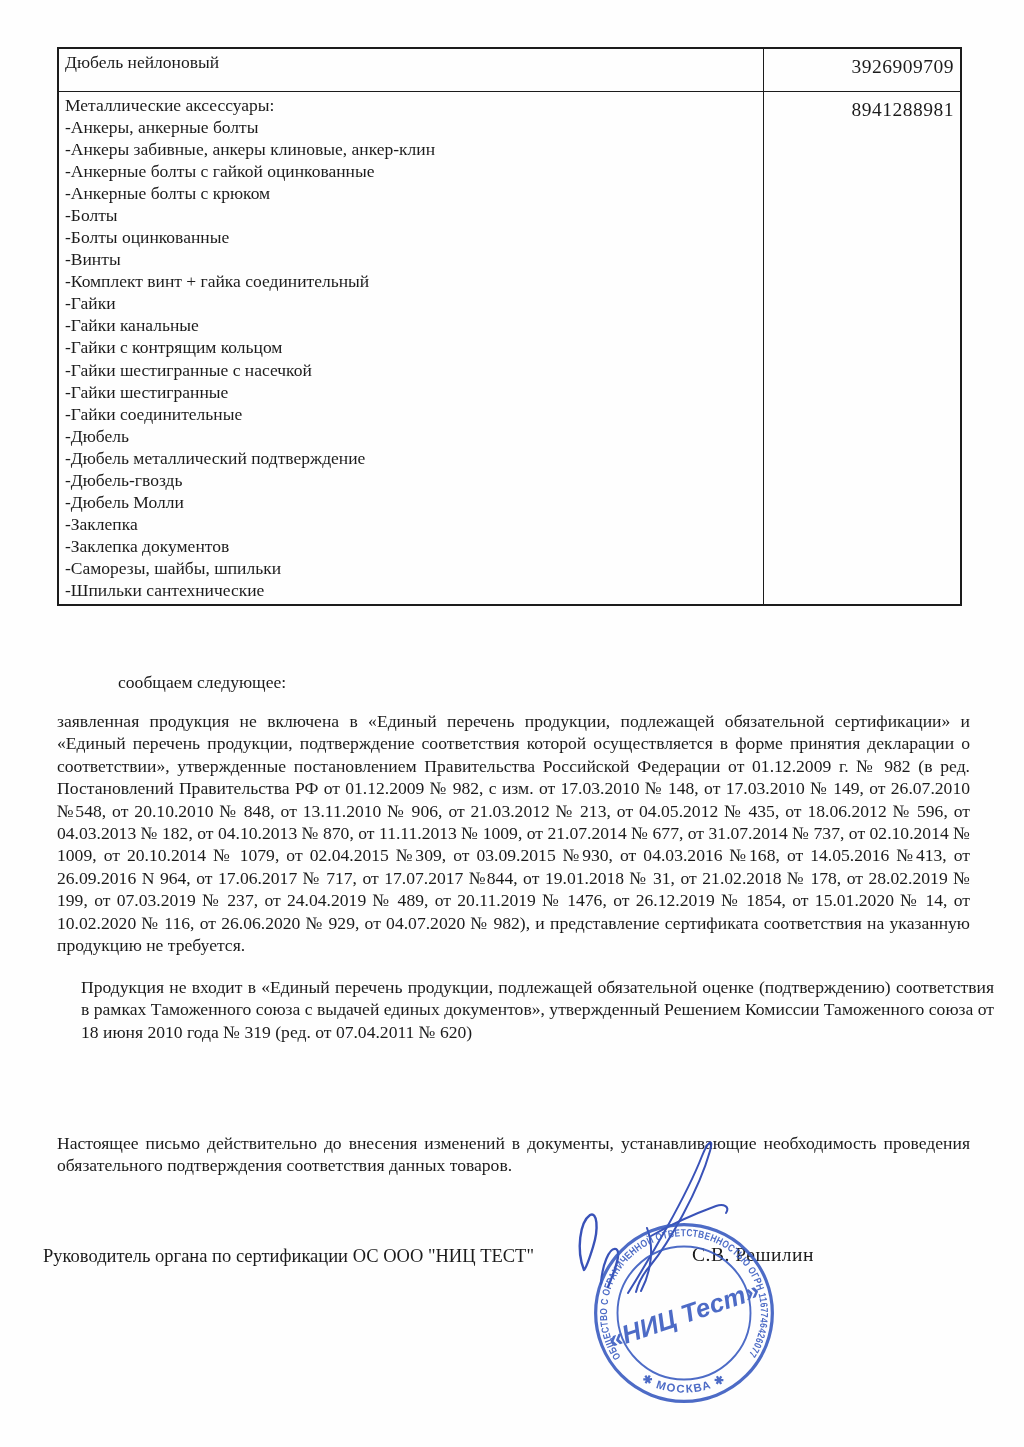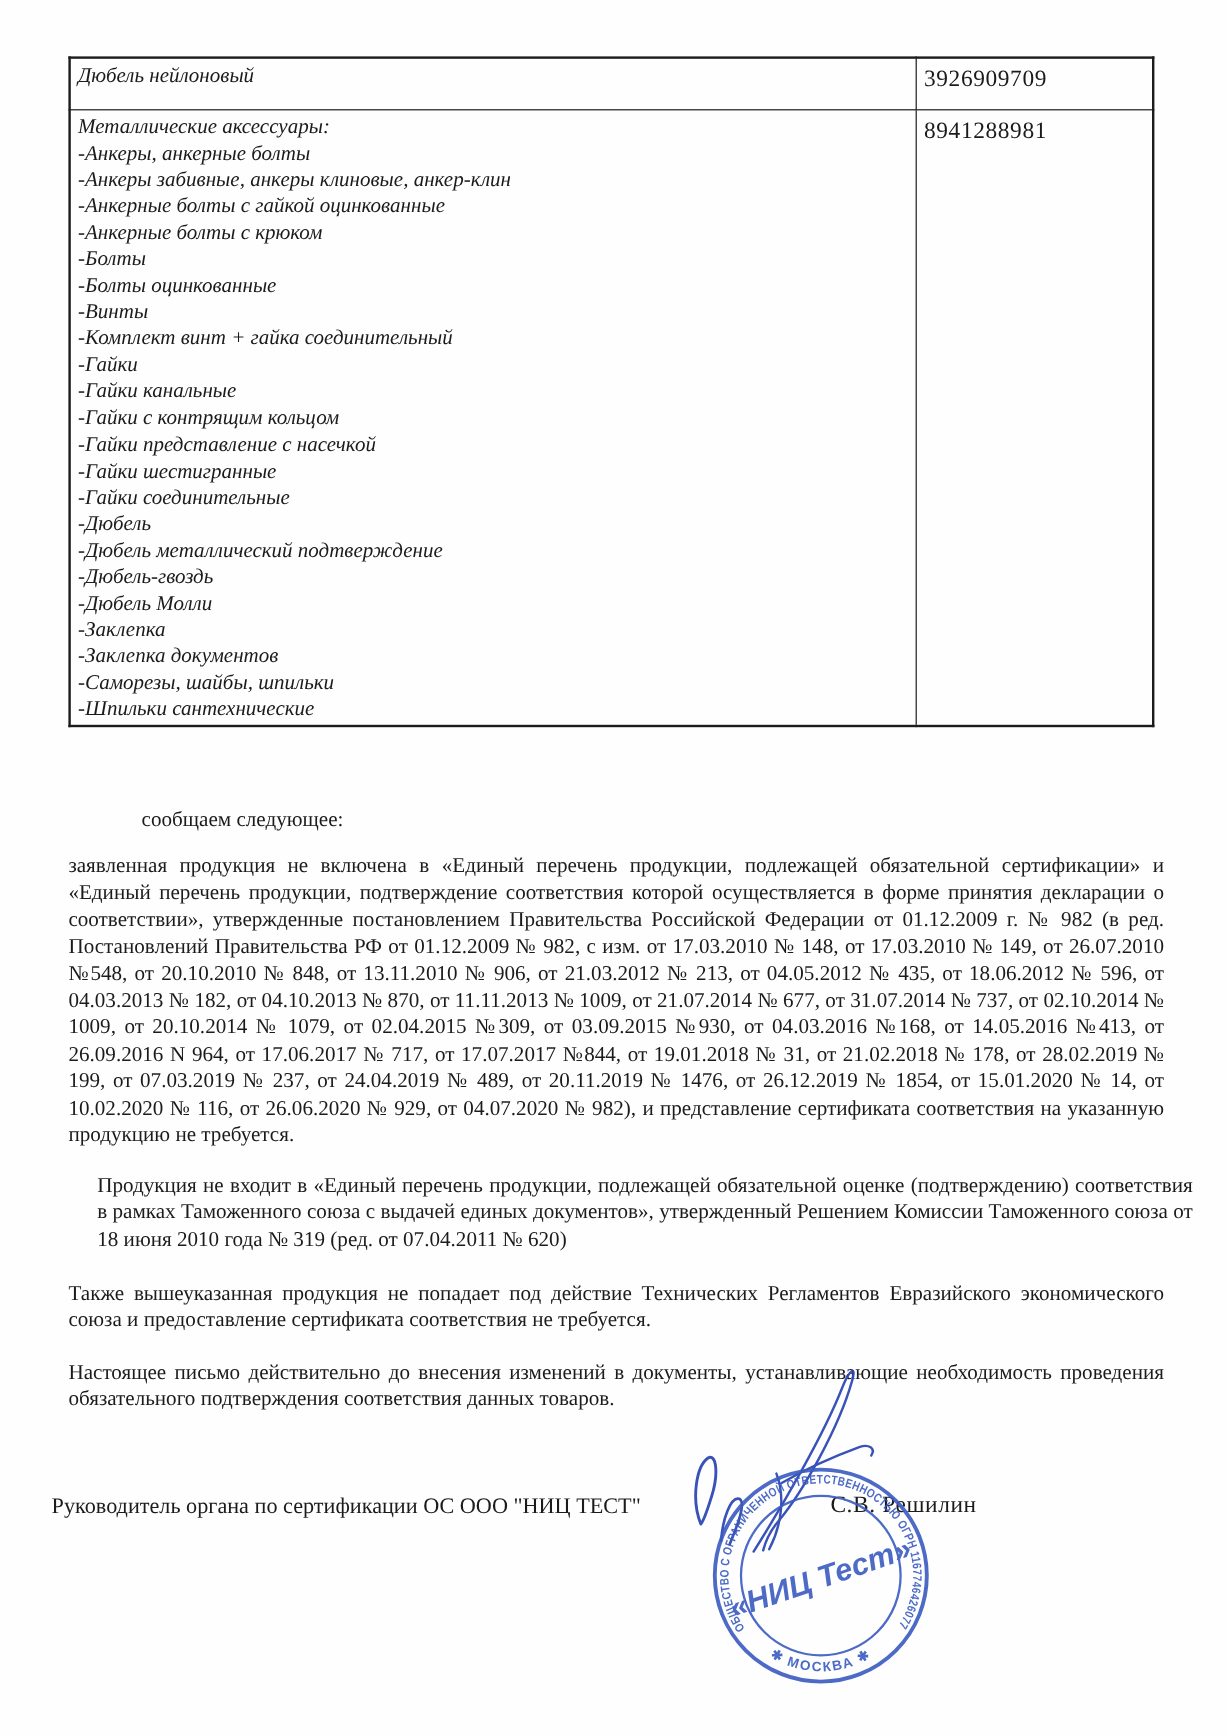--- a/index.html
+++ b/index.html
@@ -12,23 +12,23 @@
   .doc-table {
     position:absolute; left:57px; top:47px; width:880px;
     border-collapse:collapse; table-layout:fixed;
     border:2.5px solid #1c1c1c;
   }
   .doc-table td {
     border:1.6px solid #1c1c1c; vertical-align:top;
     font-size:17.5px; line-height:22px; padding:2px 6px;
   }
   .doc-table td.code-cell {
-    text-align:left; font-size:19.5px; letter-spacing:.5px; padding-top:7px;
+    text-align:right; font-size:19.5px; letter-spacing:.5px; padding-top:7px;
   }
-  .col-name { width:692px;font-style:italic; }
+  .col-name { width:692px; }
   .col-code { width:184px; }
   .cell-list div { line-height:22.1px; }
   
   .tx {
     position:absolute; left:57px; width:913px;
     font-size:17.6px; line-height:22.4px; text-align:justify;
   }
   .tx.intro { text-align:left; padding-left:61px; }
   
   .sig-title { position:absolute; left:43px; top:1246px; font-size:18.5px; }
@@ -59,21 +59,21 @@
               <div>-Анкеры забивные, анкеры клиновые, анкер-клин</div>
               <div>-Анкерные болты с гайкой оцинкованные</div>
               <div>-Анкерные болты с крюком</div>
               <div>-Болты</div>
               <div>-Болты оцинкованные</div>
               <div>-Винты</div>
               <div>-Комплект винт + гайка соединительный</div>
               <div>-Гайки</div>
               <div>-Гайки канальные</div>
               <div>-Гайки с контрящим кольцом</div>
-              <div>-Гайки представление с насечкой</div>
+              <div>-Гайки шестигранные с насечкой</div>
               <div>-Гайки шестигранные</div>
               <div>-Гайки соединительные</div>
               <div>-Дюбель</div>
               <div>-Дюбель металлический подтверждение</div>
               <div>-Дюбель-гвоздь</div>
               <div>-Дюбель Молли</div>
               <div>-Заклепка</div>
               <div>-Заклепка документов</div>
               <div>-Саморезы, шайбы, шпильки</div>
               <div>-Шпильки сантехнические</div>
@@ -83,21 +83,20 @@
     </tr>
   </tbody>
     </table>
 
   <div class="tx intro" style="top:671px;">сообщаем следующее:</div>
 
   <div class="tx" style="top:710px;">заявленная продукция не включена в «Единый перечень продукции, подлежащей обязательной сертификации» и «Единый перечень продукции, подтверждение соответствия которой осуществляется в форме принятия декларации о соответствии», утвержденные постановлением Правительства Российской Федерации от 01.12.2009 г. № 982 (в ред. Постановлений Правительства РФ от 01.12.2009 № 982, с изм. от 17.03.2010 № 148, от 17.03.2010 № 149, от 26.07.2010 №548, от 20.10.2010 № 848, от 13.11.2010 № 906, от 21.03.2012 № 213, от 04.05.2012 № 435, от 18.06.2012 № 596, от 04.03.2013 № 182, от 04.10.2013 № 870, от 11.11.2013 № 1009, от 21.07.2014 № 677, от 31.07.2014 № 737, от 02.10.2014 № 1009, от 20.10.2014 № 1079, от 02.04.2015 №309, от 03.09.2015 №930, от 04.03.2016 №168, от 14.05.2016 №413, от 26.09.2016 N 964, от 17.06.2017 № 717, от 17.07.2017 №844, от 19.01.2018 № 31, от 21.02.2018 № 178, от 28.02.2019 № 199, от 07.03.2019 № 237, от 24.04.2019 № 489, от 20.11.2019 № 1476, от 26.12.2019 № 1854, от 15.01.2020 № 14, от 10.02.2020 № 116, от 26.06.2020 № 929, от 04.07.2020 № 982), и представление сертификата соответствия на указанную продукцию не требуется.</div>
 
   <div class="tx" style="top:976px;margin-left:24px;">Продукция не входит в «Единый перечень продукции, подлежащей обязательной оценке (подтверждению) соответствия в рамках Таможенного союза с выдачей единых документов», утвержденный Решением Комиссии Таможенного союза от 18 июня 2010 года № 319 (ред. от 07.04.2011 № 620)</div>
 
-  <div class="tx" style="top:1066px;">Также вышеуказанная продукция не попадает под действие Технических Регламентов Евразийского экономического союза и предоставление сертификата соответствия не требуется.</div>
 
   <div class="tx" style="top:1132px;">Настоящее письмо действительно до внесения изменений в документы, устанавливающие необходимость проведения обязательного подтверждения соответствия данных товаров.</div>
 
   <div class="sig-title">Руководитель органа по сертификации ОС ООО "НИЦ ТЕСТ"</div>
   <div class="sig-name">С.В. Решилин</div>
 
   <svg class="scrawl" viewBox="560 1120 230 190">
     <g fill="none" stroke-linecap="round">
       <path d="M 584 1270 C 576 1250 580 1222 590 1215 C 597 1211 599 1228 593 1247 C 589 1260 586 1268 584 1270" stroke="#2f49b5" stroke-width="2.4"></path>
       <path d="M 601 1284 C 602 1266 609 1247 616 1249 C 622 1252 615 1270 608 1287" stroke="#2f49b5" stroke-width="2.2"></path>

